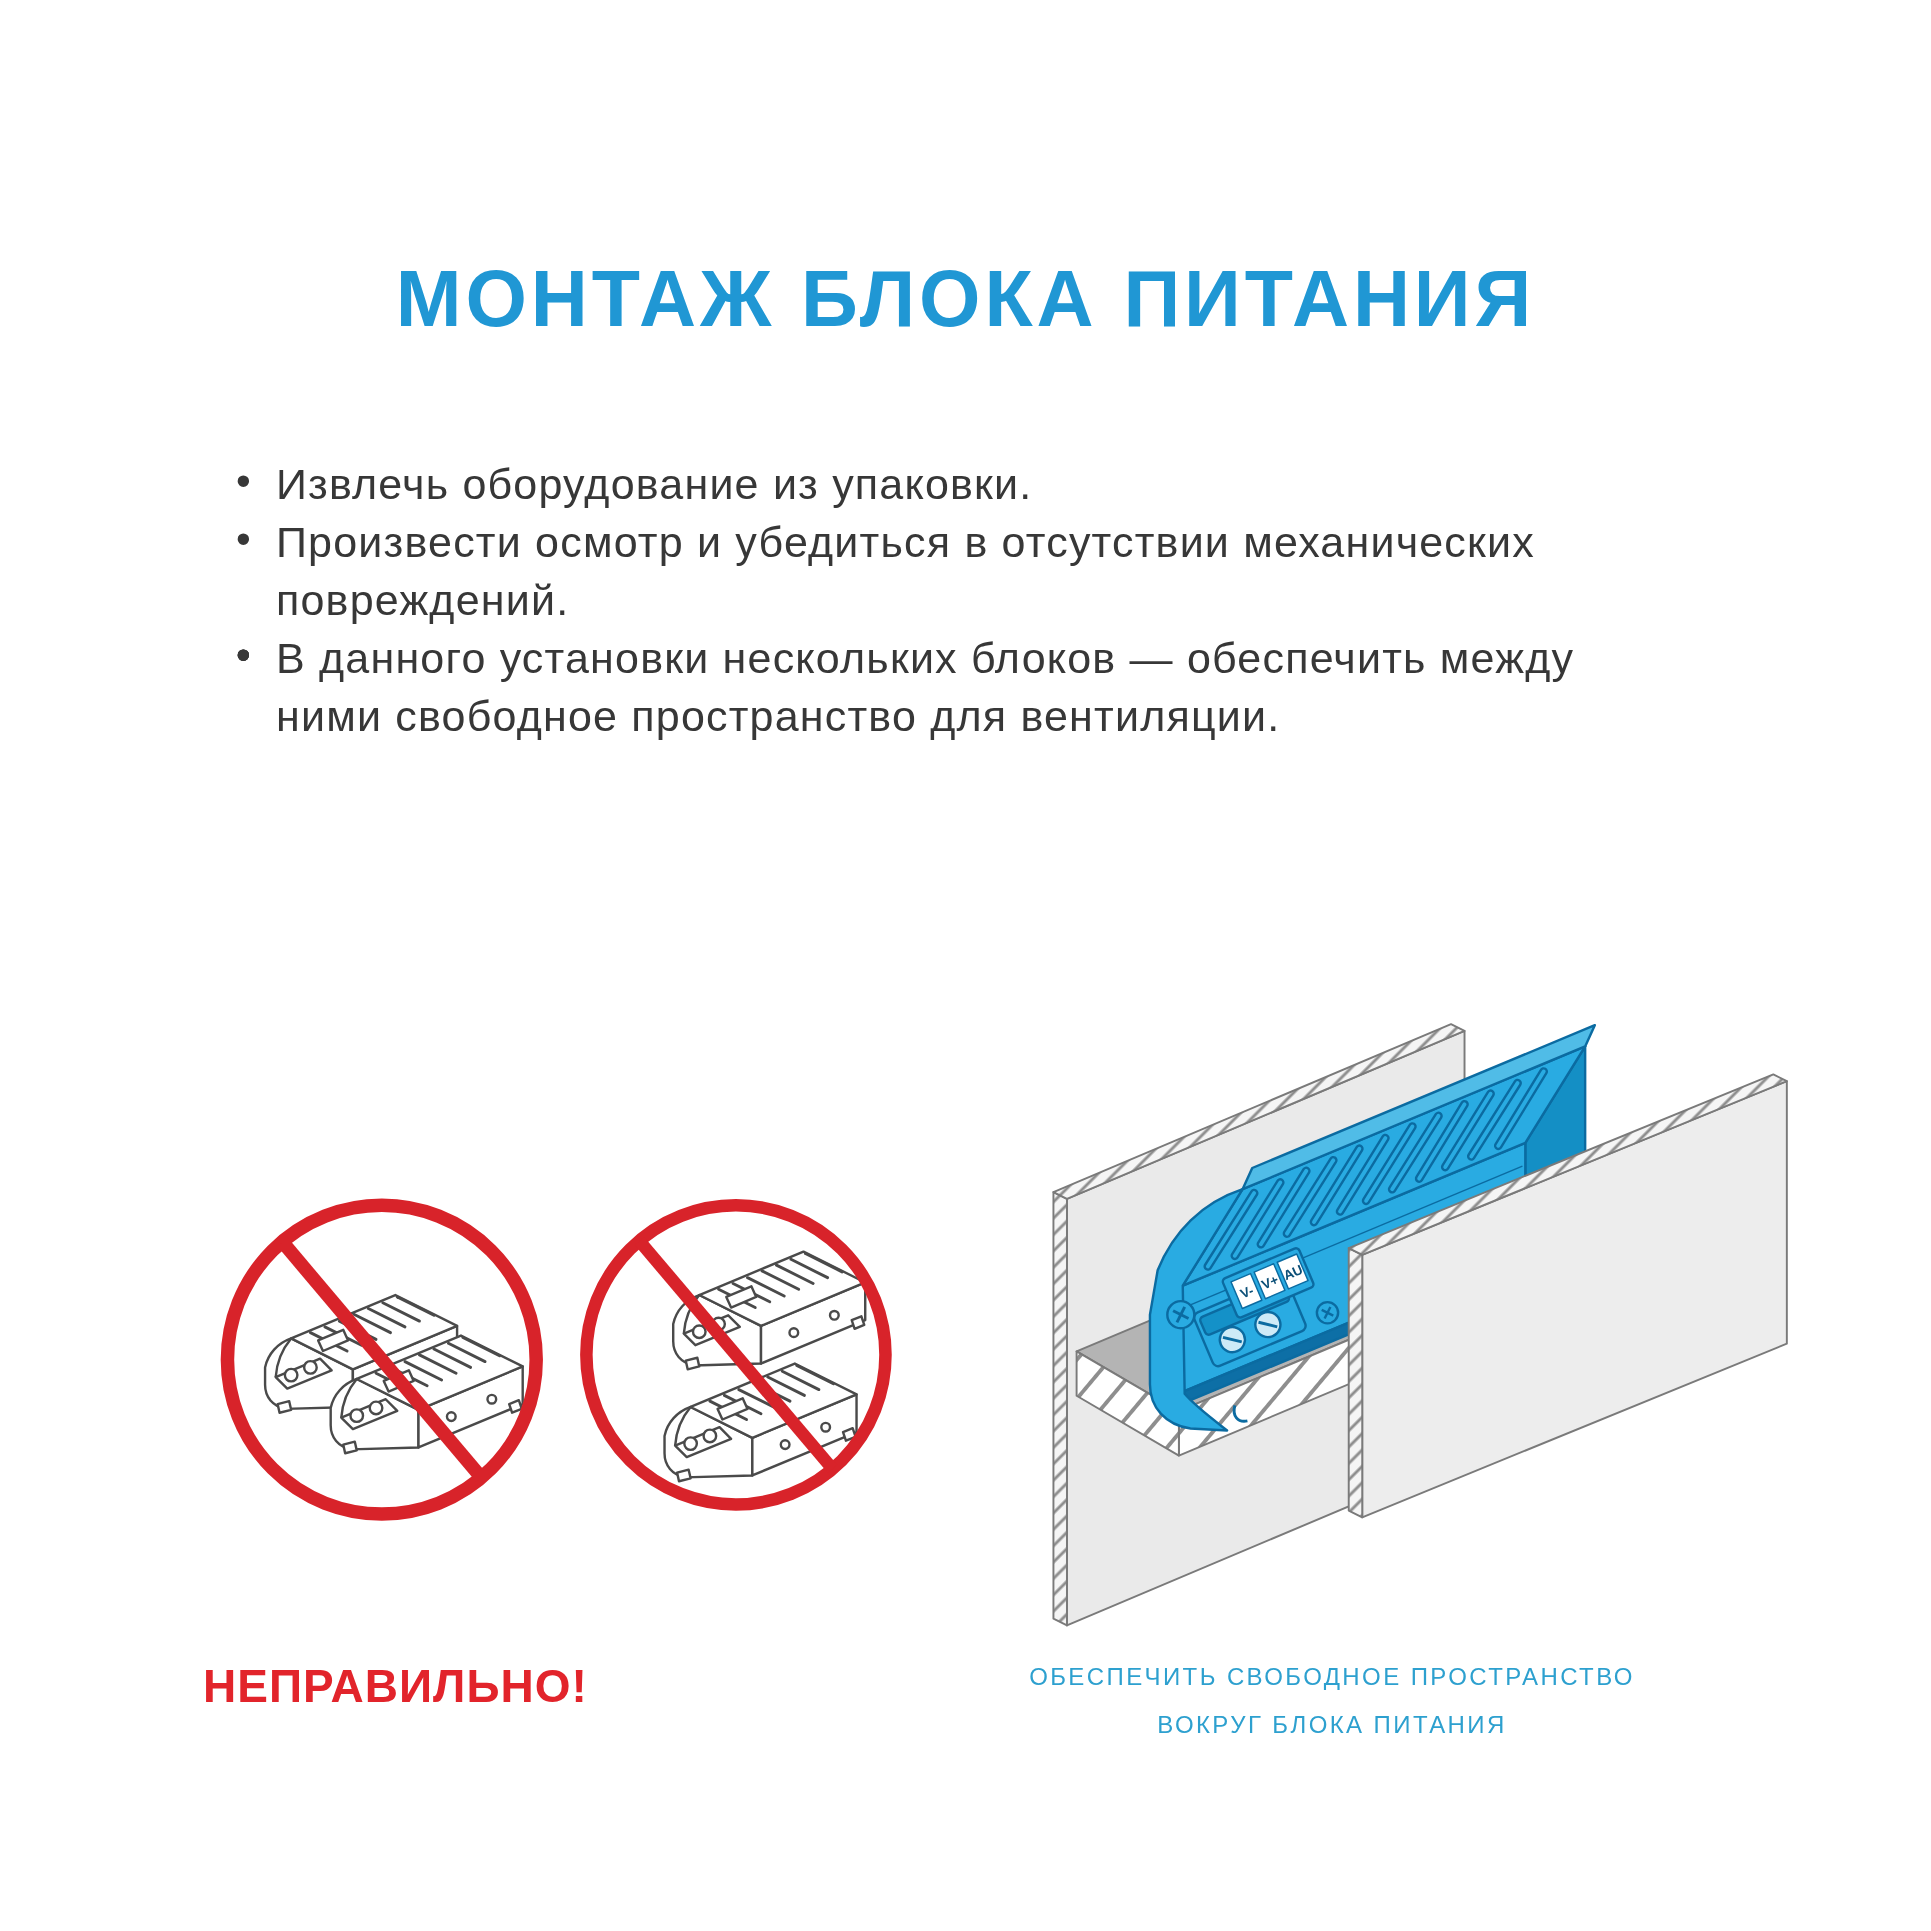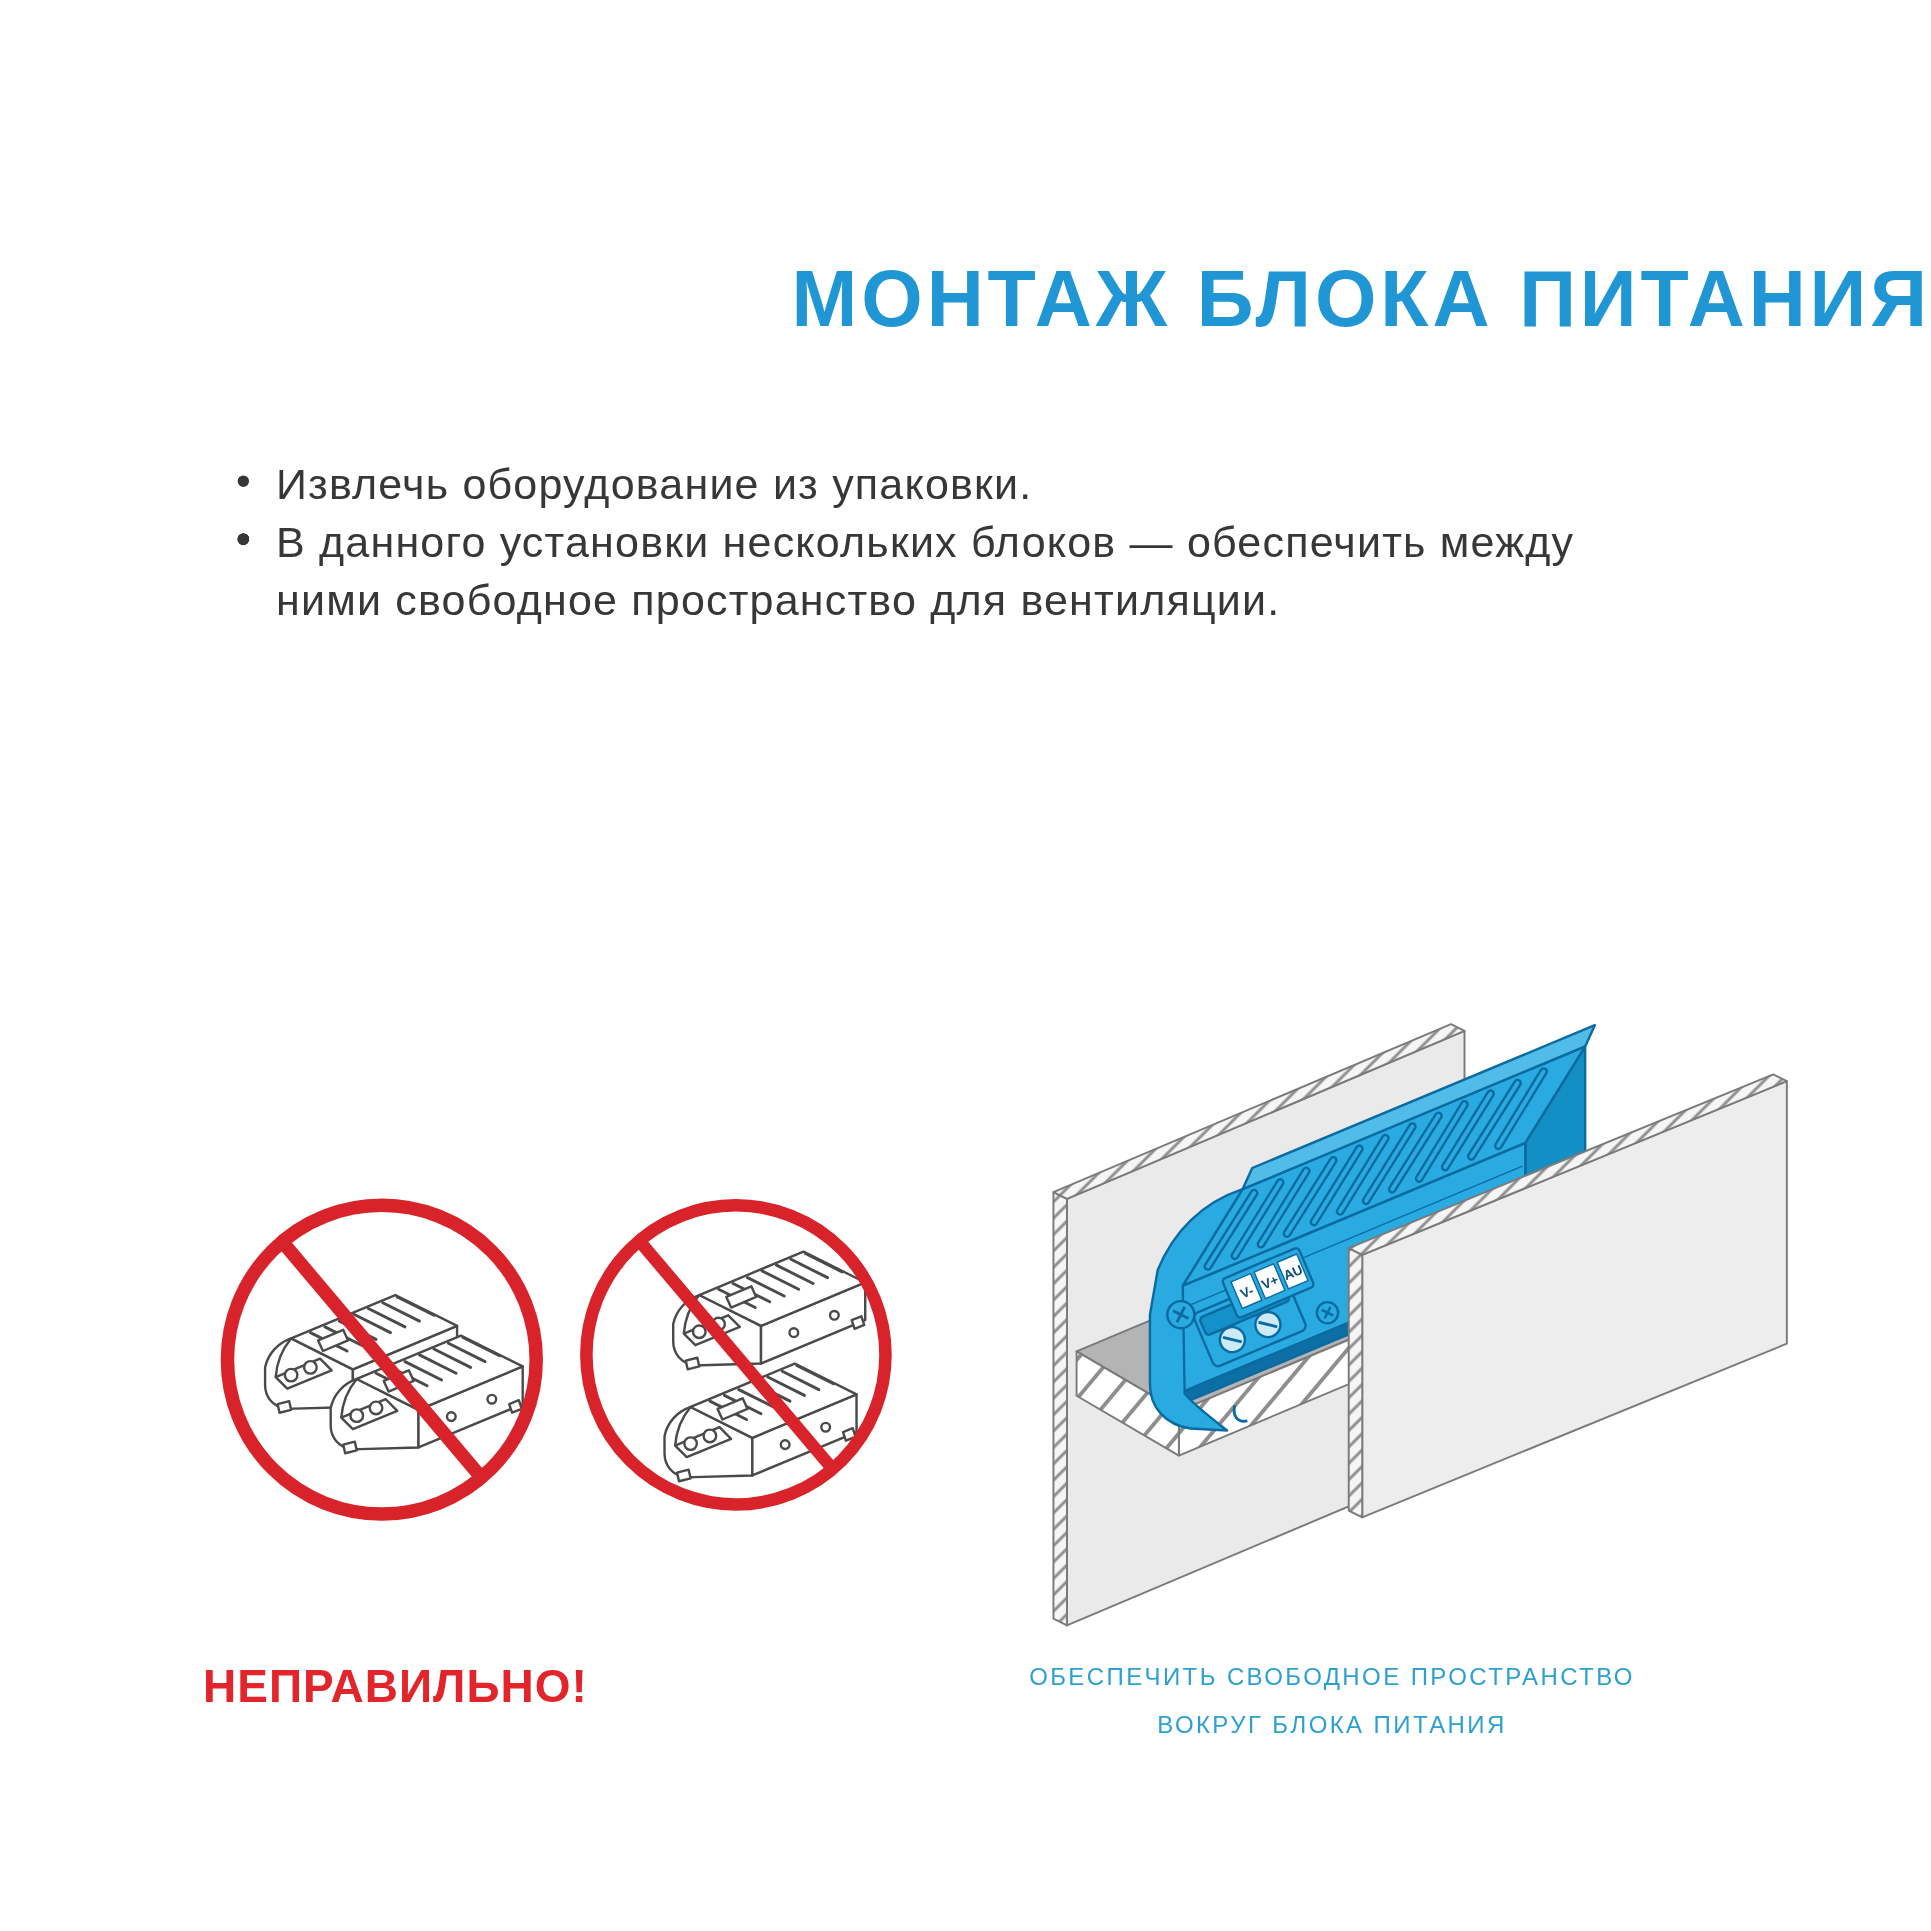--- a/index.html
+++ b/index.html
@@ -1,21 +1,21 @@
 <!DOCTYPE html>
 <html><head>
 <meta charset="utf-8">
 <style>
   html,body{margin:0;padding:0;}
   body{
     width:1931px;height:1931px;position:relative;background:#ffffff;
     font-family:"Liberation Sans",sans-serif;overflow:hidden;
   }
   .title{
-    position:absolute;left:0;top:253px;width:1931px;text-align:right;
+    position:absolute;left:0;top:253px;width:1931px;text-align:center;
     font-size:79px;font-weight:700;letter-spacing:3.9px;color:#2097d4;
   }
   .list{
     position:absolute;left:232px;top:455px;width:1680px;
     list-style:none;margin:0;padding:0;
     font-size:43px;line-height:58px;color:#373737;letter-spacing:1.2px;
   }
   .list li{position:relative;padding-left:44px;}
   .bullet{position:absolute;left:3.9px;top:-2.9px;font-size:42px;color:#373737;}
   .btext{white-space:pre-line;}
@@ -38,20 +38,22 @@
 
   <div class="title">МОНТАЖ БЛОКА ПИТАНИЯ</div>
 
   <ul class="list">
     <li>
       <span class="bullet">•</span>
       <span class="btext">Извлечь оборудование из упаковки.</span>
     </li>
     <li>
       <span class="bullet">•</span>
+      <span class="btext">Произвести осмотр и убедиться в отсутствии механических
+повреждений.</span>
     </li>
     <li>
       <span class="bullet">•</span>
     </li>
     <li>
       <span class="bullet">•</span>
     </li>
     <li>
       <span class="bullet">•</span>
       <span class="btext">В данного установки нескольких блоков — обеспечить между

